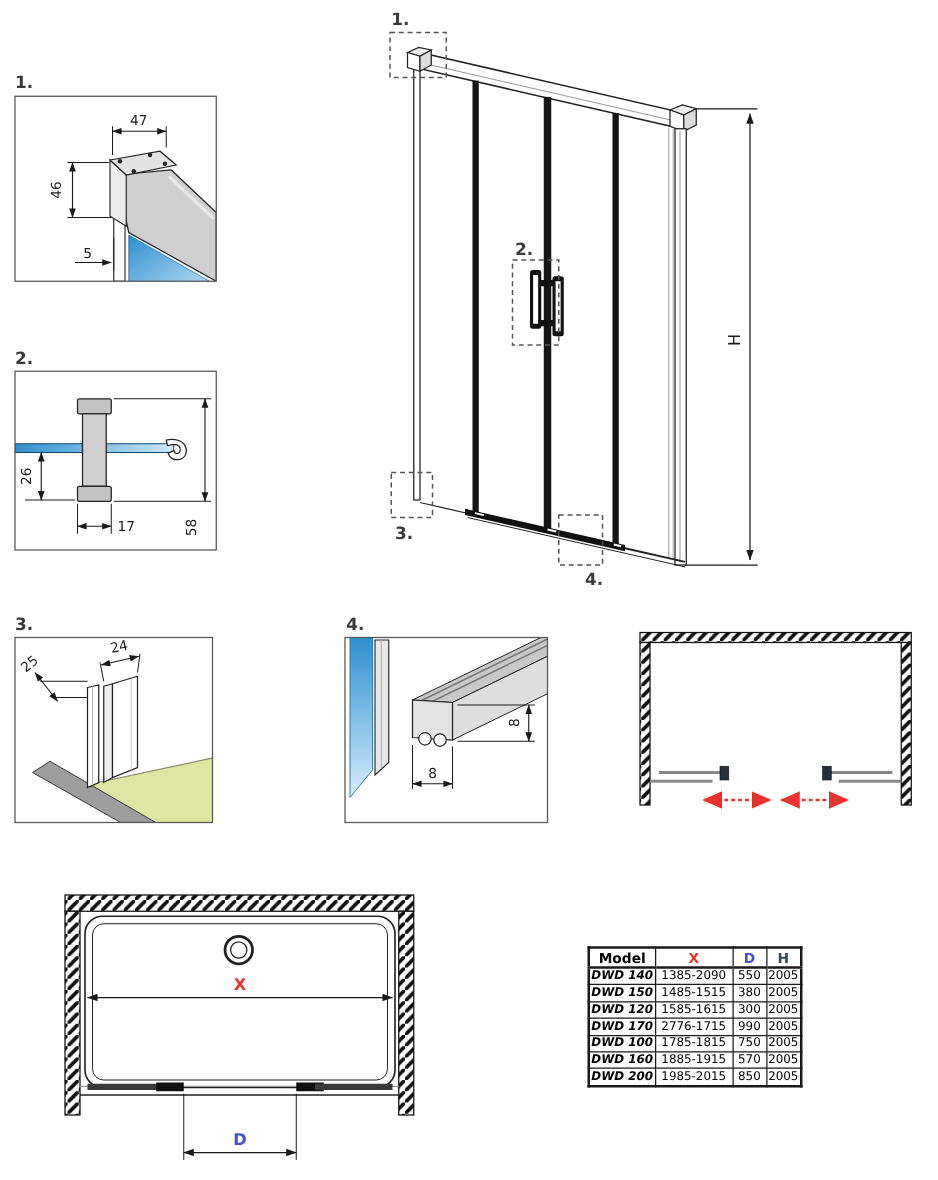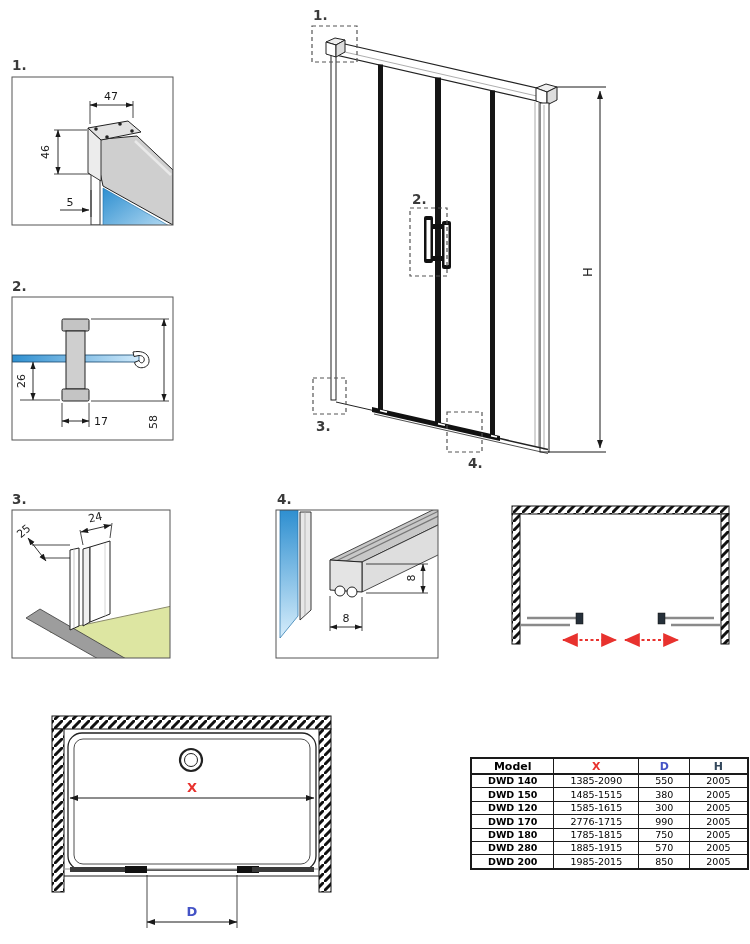--- a/index.html
+++ b/index.html
@@ -5,30 +5,30 @@
   html,body{margin:0;padding:0;background:#fff;}
   body{width:750px;height:944px;position:relative;font-family:"DejaVu Sans","Liberation Sans",sans-serif;}
   .canvas{position:absolute;left:0;top:0;width:750px;height:944px;}
   svg text{font-family:"DejaVu Sans","Liberation Sans",sans-serif;}
   .dim{font-size:11px;fill:#1a1a1a;}
   .callout{font-size:13.5px;font-weight:bold;fill:#3a3a3a;}
   .hlab{font-size:13px;fill:#1a1a1a;}
   .xlab{font-size:13px;font-weight:bold;fill:#e8322e;}
   .dlab{font-size:13px;font-weight:bold;fill:#4453c6;}
   table.spec{position:absolute;left:470px;top:757px;border-collapse:collapse;border:2px solid #1a1a1a;background:#fff;table-layout:fixed;}
-  table.spec th,table.spec td{border:1px solid #1a1a1a;text-align:center;padding:0 16px;height:12.4px;font-size:9.5px;line-height:1;overflow:hidden;white-space:nowrap;}
+  table.spec th,table.spec td{border:1px solid #1a1a1a;text-align:center;padding:0 1px;height:12.4px;font-size:9.5px;line-height:1;overflow:hidden;white-space:nowrap;}
   table.spec thead th{font-size:11px;font-weight:bold;border-bottom:2px solid #1a1a1a;height:14px;}
   table.spec .c-model{width:53px;}
   table.spec .c-x{width:62px;}
   table.spec .c-d{width:27px;}
   table.spec .c-h{width:27px;}
   table.spec th.h-x{color:#e8322e;}
   table.spec th.h-d{color:#4453c6;}
   table.spec th.h-h{color:#33475b;}
-  table.spec td.model{font-weight:bold;}
+  table.spec td.model{font-weight:bold;font-style:italic;}
 </style>
 </head>
 <body>
 
 <div class="canvas">
 <svg width="750" height="944" viewBox="0 0 750 944">
   <defs>
     <marker id="mA" viewBox="0 0 10 8" refX="9.2" refY="4" markerWidth="9" markerHeight="7" orient="auto-start-reverse">
       <path d="M0,0.6 L9.6,4 L0,7.4 Z" fill="#1a1a1a"></path>
     </marker>
@@ -363,27 +363,27 @@
       <td>300</td>
       <td>2005</td>
     </tr>
     <tr>
       <td class="model">DWD 170</td>
       <td>2776-1715</td>
       <td>990</td>
       <td>2005</td>
     </tr>
     <tr>
-      <td class="model">DWD 180</td>
+      <td class="model">DWD 100</td>
       <td>1785-1815</td>
       <td>750</td>
       <td>2005</td>
     </tr>
     <tr>
-      <td class="model">DWD 280</td>
+      <td class="model">DWD 160</td>
       <td>1885-1915</td>
       <td>570</td>
       <td>2005</td>
     </tr>
     <tr>
       <td class="model">DWD 200</td>
       <td>1985-2015</td>
       <td>850</td>
       <td>2005</td>
     </tr>

